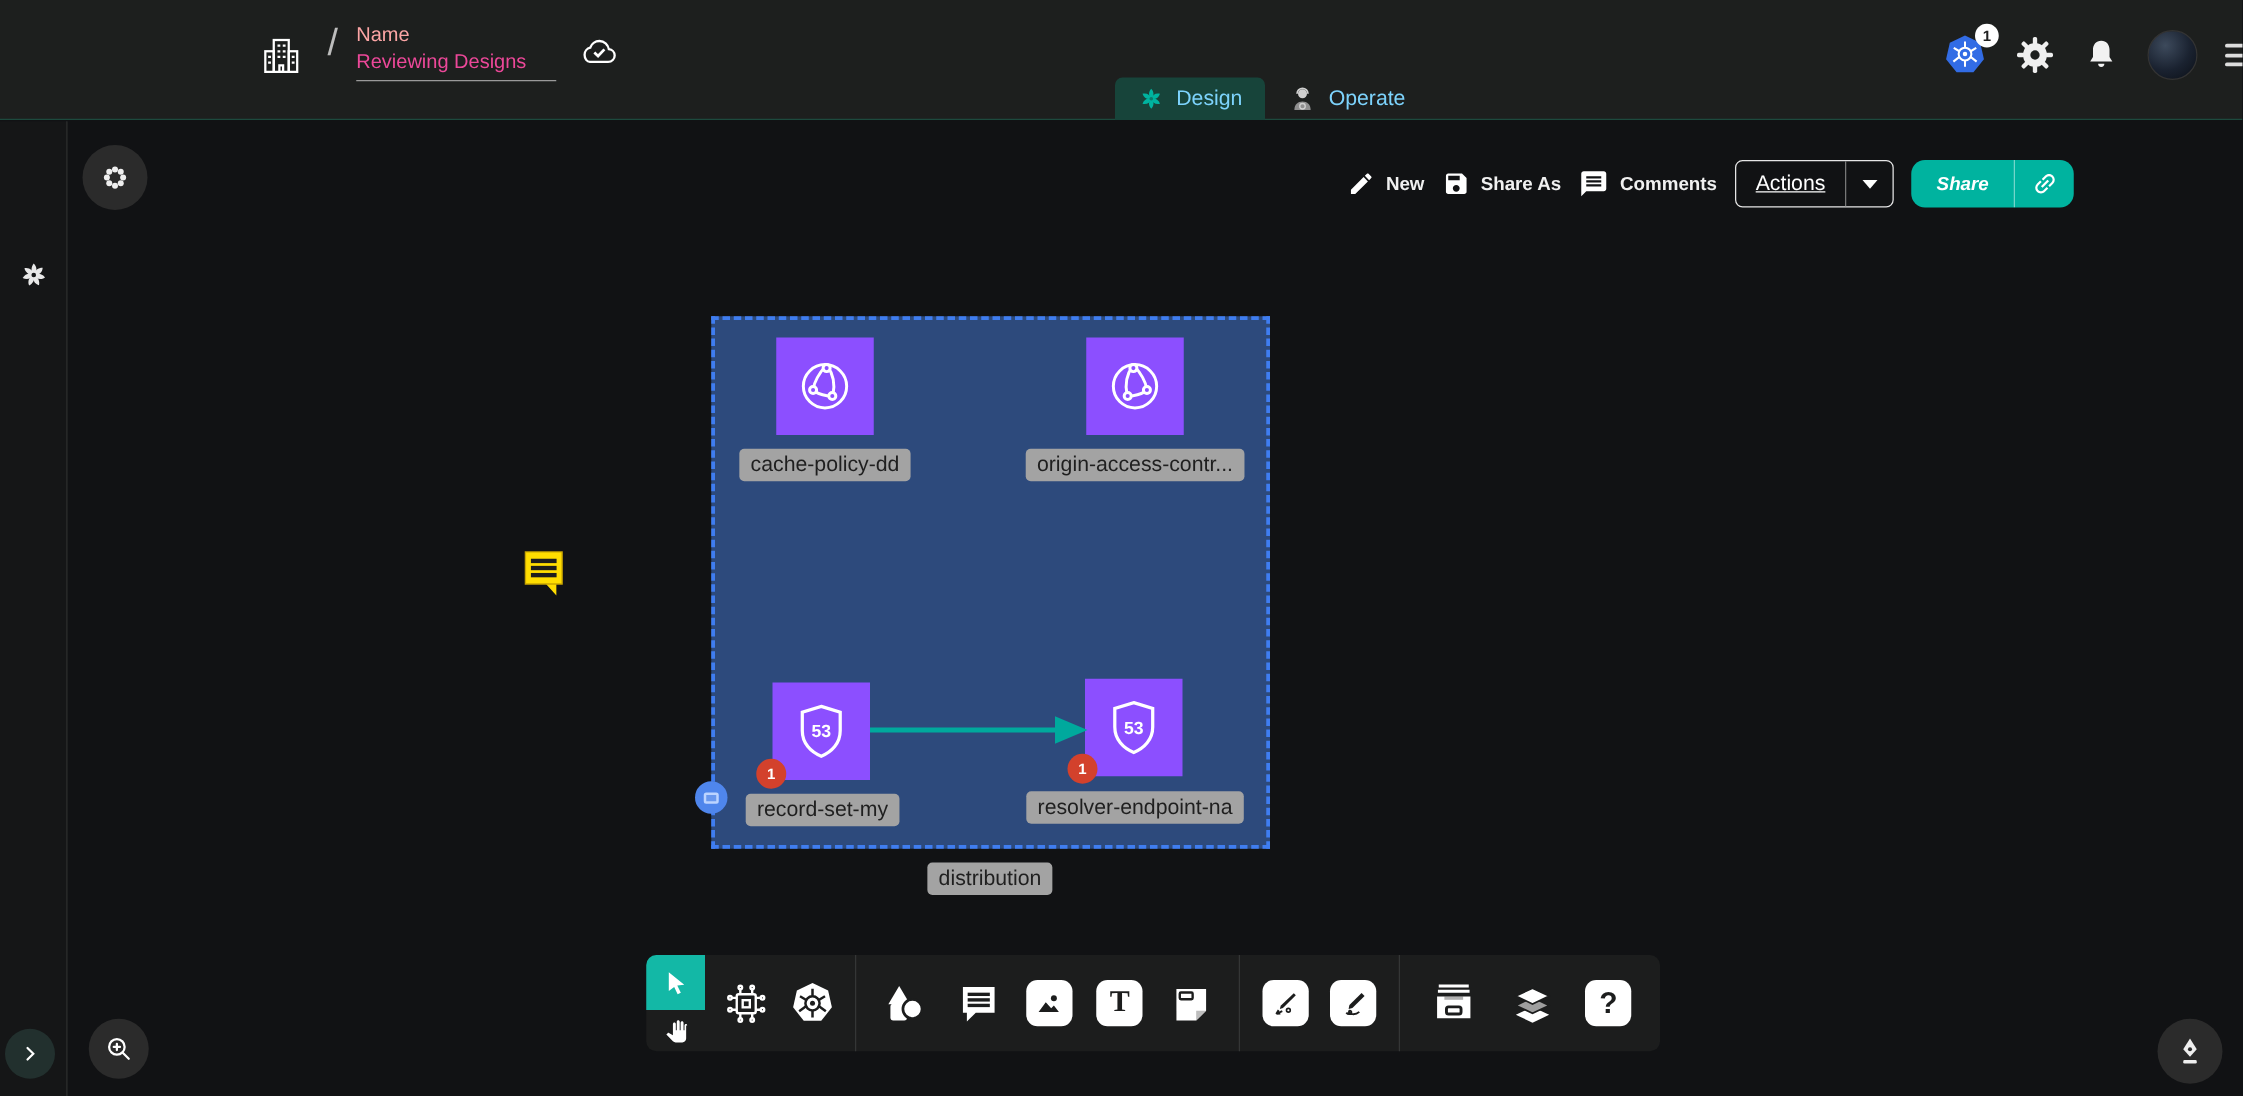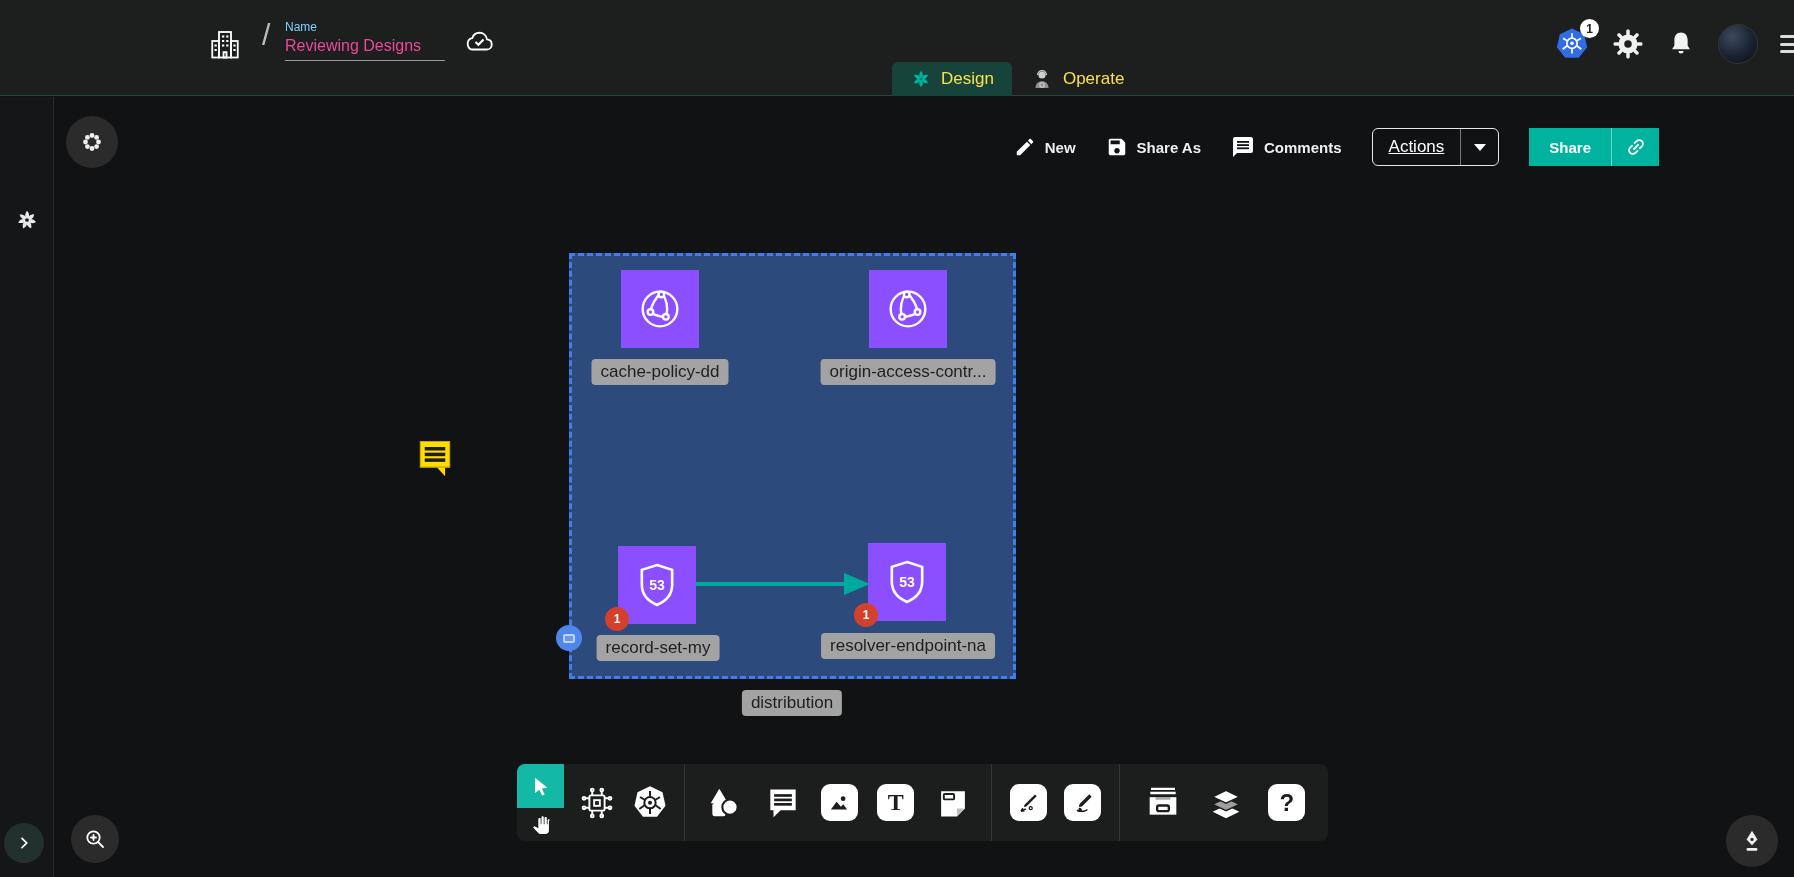--- a/index.html
+++ b/index.html
@@ -6,52 +6,52 @@
   html,body { width:1794px; height:877px; overflow:hidden; }
   body { background:#111214; font-family:"Liberation Sans",sans-serif; color:#fff; position:relative; }
 
   
   .header { position:absolute; top:0; left:0; width:1794px; height:96px; background:#1d1f1e; border-bottom:1px solid #1d4a3e; z-index:20; }
   .brand { position:absolute; left:14px; top:22px; display:flex; align-items:center; gap:10px; }
   .brand-text { font-size:31px; font-weight:bold; letter-spacing:2px; color:#d7d7d7; }
   .org-icon { position:absolute; left:207px; top:24px; }
   .crumb-slash { position:absolute; left:262px; top:18px; font-size:30px; color:#bdbdbd; font-weight:300; }
   .name-field { position:absolute; left:285px; top:20px; width:160px; }
-  .name-label { font-size:12px; color:#7dd3fc; }
+  .name-label { font-size:16px; color:#fca5a5; }
   .name-input { width:160px; background:transparent; border:none; border-bottom:1px solid #9a9a9a; color:#ec4899; font-size:16px; font-family:"Liberation Sans",sans-serif; padding:3px 0 5px 0; outline:none; }
   .cloud-status { position:absolute; left:462px; top:26px; }
 
   .tabs { position:absolute; left:892px; top:62px; height:34px; display:flex; }
-  .tab { display:flex; align-items:center; gap:9px; padding:0 18px; font-size:17px; color:#fde047; cursor:pointer; }
+  .tab { display:flex; align-items:center; gap:9px; padding:0 18px; font-size:17px; color:#7dd3fc; cursor:pointer; }
   .tab.active { background:#17443a; border-radius:6px 6px 0 0; }
 
   .hdr-right { position:absolute; right:0; top:24px; display:flex; align-items:center; gap:22px; }
   .k8s-wrap { position:relative; width:36px; height:36px; }
   .badge-bubble { position:absolute; top:-7px; right:-9px; width:19px; height:19px; background:#fff; border-radius:50%; color:#222; font-size:12px; font-weight:bold; display:flex; align-items:center; justify-content:center; }
   .avatar { width:40px; height:40px; border-radius:50%; background:radial-gradient(circle at 35% 30%, #3d4a5c 0%, #1a2230 55%, #0b0f16 100%); border:1px solid #333; }
   .menu-part { width:22px; height:26px; display:flex; flex-direction:column; justify-content:space-between; padding:4px 0; margin-right:-8px; }
   .menu-part span { display:block; width:20px; height:3px; background:#ddd; border-radius:2px; }
 
   
   .left-rail { position:absolute; left:0; top:97px; width:54px; height:780px; background:#151617; border-right:1px solid #2c2e2e; z-index:15; }
   .rail-spiral { position:absolute; left:14px; top:110px; }
   .rail-expand { position:absolute; left:4px; top:823px; width:40px; height:40px; border-radius:50%; background:#22302e; display:flex; align-items:center; justify-content:center; z-index:16; }
 
   
   .flower-btn { position:absolute; left:66px; top:116px; width:52px; height:52px; border-radius:50%; background:#2b2b2b; display:flex; align-items:center; justify-content:center; z-index:10; }
   .zoom-btn { position:absolute; left:71px; top:815px; width:48px; height:48px; border-radius:50%; background:#2b2b2b; display:flex; align-items:center; justify-content:center; z-index:10; }
   .pen-btn { position:absolute; left:1726px; top:815px; width:52px; height:52px; border-radius:50%; background:#2b2b2b; display:flex; align-items:center; justify-content:center; z-index:10; }
 
-  .action-bar { position:absolute; top:128px; right:135px; display:flex; align-items:center; gap:30px; z-index:10; }
+  .action-bar { position:absolute; top:128px; right:135px; display:flex; align-items:center; gap:14px; z-index:10; }
   .ab-item { display:flex; align-items:center; gap:9px; font-size:15px; font-weight:bold; color:#f0f0f0; cursor:pointer; }
   .actions-btn { display:flex; align-items:center; border:1px solid #e6e6e6; border-radius:6px; height:38px; overflow:hidden; }
   .actions-label { padding:0 16px; font-size:17px; color:#fff;text-decoration:underline; }
   .actions-caret { width:38px; height:38px; border-left:1px solid #777; display:flex; align-items:center; justify-content:center; }
   .caret-down { width:0; height:0; border-left:6px solid transparent; border-right:6px solid transparent; border-top:7px solid #fff; }
-  .share-btn { display:flex; align-items:flex-end; height:38px; border-radius:0; overflow:hidden; }
+  .share-btn { display:flex; align-items:flex-end; height:38px; border-radius:11px; overflow:hidden;font-style:italic; }
   .share-main { padding:0 20px; height:100%; display:flex; align-items:center; font-size:15px; font-weight:bold; color:#fff; }
   .share-link { width:48px; height:100%; display:flex; align-items:center; justify-content:center; border-left:1px solid rgba(255,255,255,0.45); }
 
   
   .group-box { position:absolute; left:569px; top:253px; width:447px; height:426px; background:#2d4a7c; border:3px dashed #3f7df0; z-index:2; }
   .node { position:absolute; width:78px; height:78px; background:#8C4FFF; display:flex; align-items:center; justify-content:center; z-index:4; }
   .node-label { position:absolute; transform:translateX(-50%); background:#a3a3a3; color:#1f1f1f; font-size:17px; padding:3px 9px; border-radius:4px; white-space:nowrap; z-index:6; }
   .count-badge { position:absolute; width:24px; height:24px; border-radius:50%; background:#d3412c; color:#fff; font-size:12px; font-weight:bold; display:flex; align-items:center; justify-content:center; z-index:7; }
   .edge-arrow { position:absolute; left:694px; top:569px; z-index:5; }
   .group-handle { position:absolute; left:556px; top:625px; width:26px; height:26px; border-radius:50%; background:#4f86ec; z-index:8; display:flex; align-items:center; justify-content:center; }

